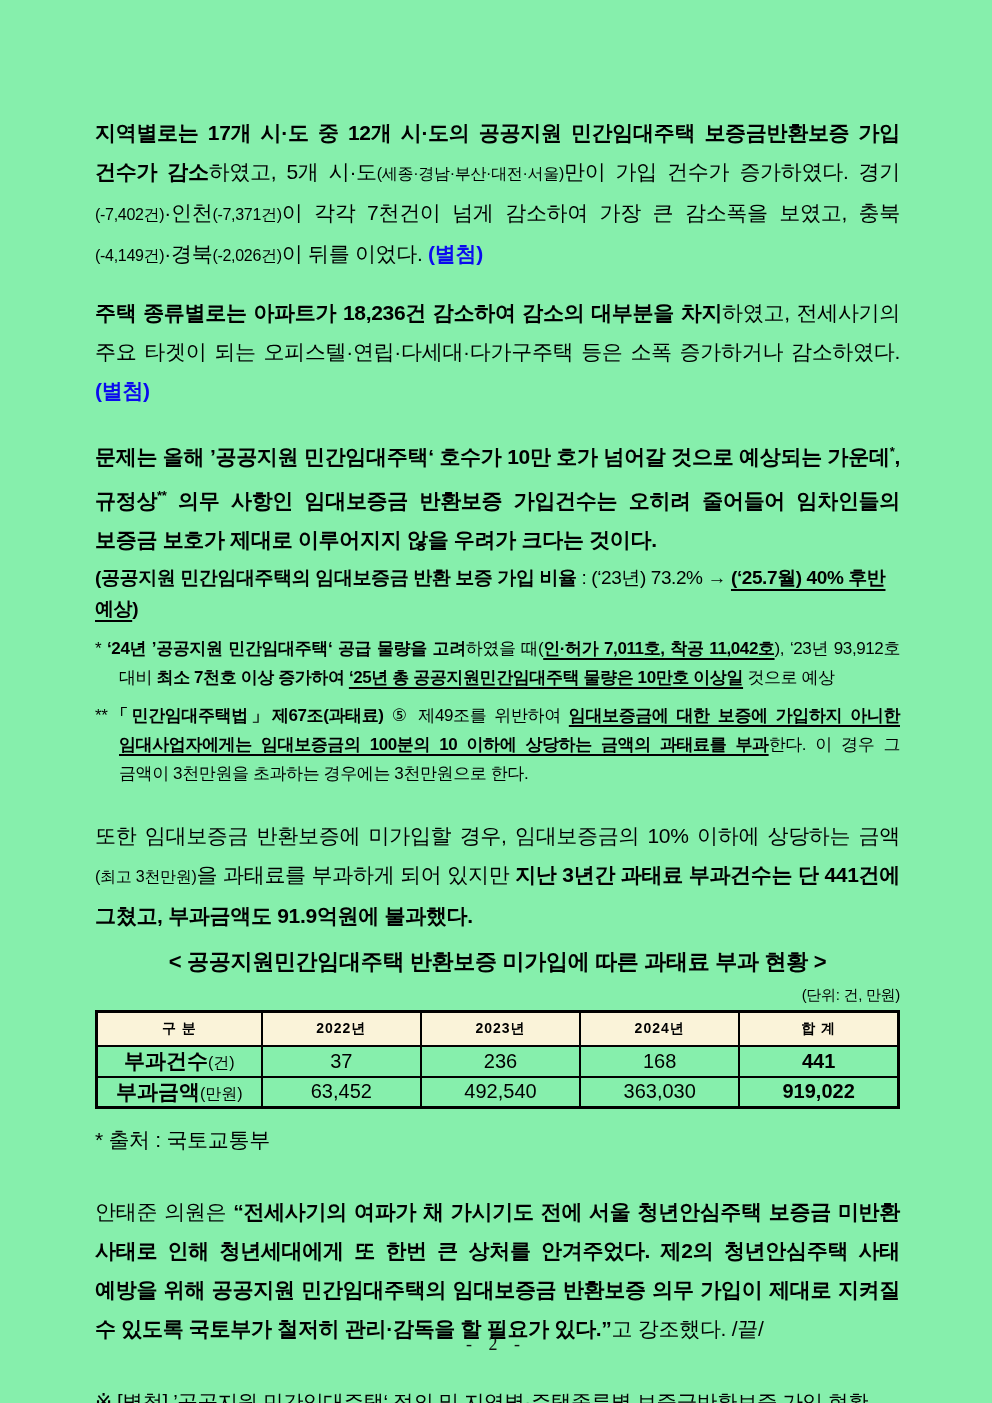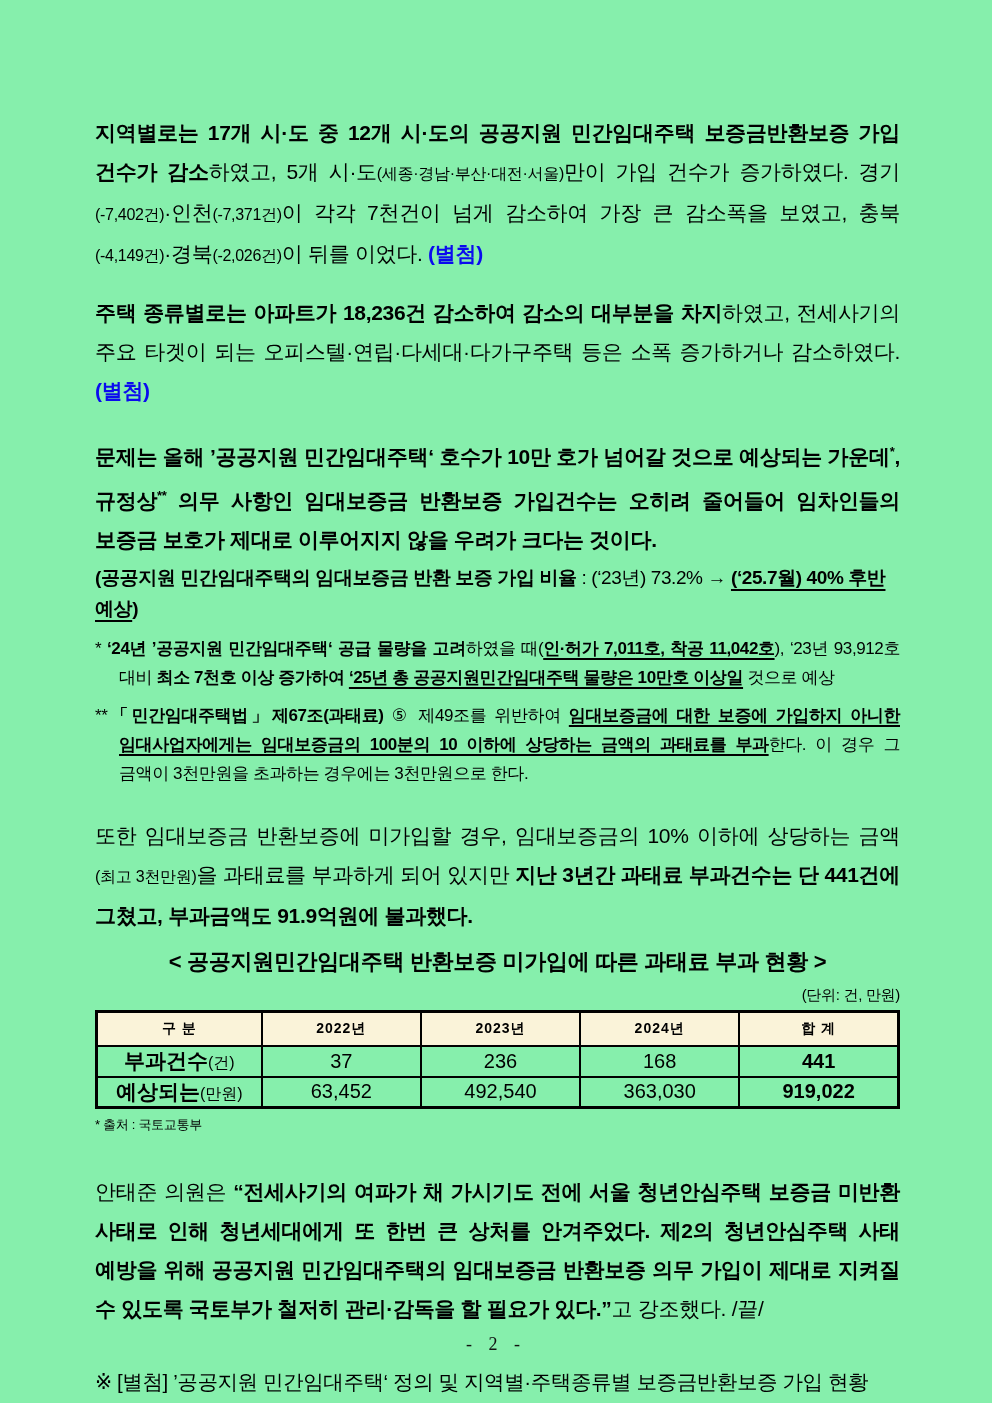--- a/index.html
+++ b/index.html
@@ -93,22 +93,22 @@
     letter-spacing: 1px;
   }
   table.penalty td { font-size: 20px; height: 31px; }
   td.label-cell .row-label { font-size: 21px; font-weight: bold; }
   td.label-cell .row-unit  { font-size: 16px; font-weight: normal; }
   td.total-cell { font-weight: bold; }
   col.c-label { width: 20.6%; }
   col.c-year  { width: 19.85%; }
 
   .source-note {
-    margin-top: 7px;
-    font-size: 13px;
+    margin-top: 17px;
+    font-size: 21px;
     letter-spacing: -0.3px;
   }
 
   .quote-para { margin-top: 38px; }
 
   .attachment-note {
     margin-top: 40px;
     font-size: 20.5px;
     letter-spacing: -0.4px;
     word-break: keep-all;
@@ -183,21 +183,21 @@
       </thead>
       <tbody>
         <tr>
           <td class="label-cell"><span class="row-label">부과건수</span><span class="row-unit">(건)</span></td>
           <td>37</td>
           <td>236</td>
           <td>168</td>
           <td class="total-cell">441</td>
         </tr>
         <tr>
-          <td class="label-cell"><span class="row-label">예상되는</span><span class="row-unit">(만원)</span></td>
+          <td class="label-cell"><span class="row-label">부과금액</span><span class="row-unit">(만원)</span></td>
           <td>63,452</td>
           <td>492,540</td>
           <td>363,030</td>
           <td class="total-cell">919,022</td>
         </tr>
       </tbody>
     </table>
 
     <p class="source-note">* 출처 : 국토교통부</p>
 

